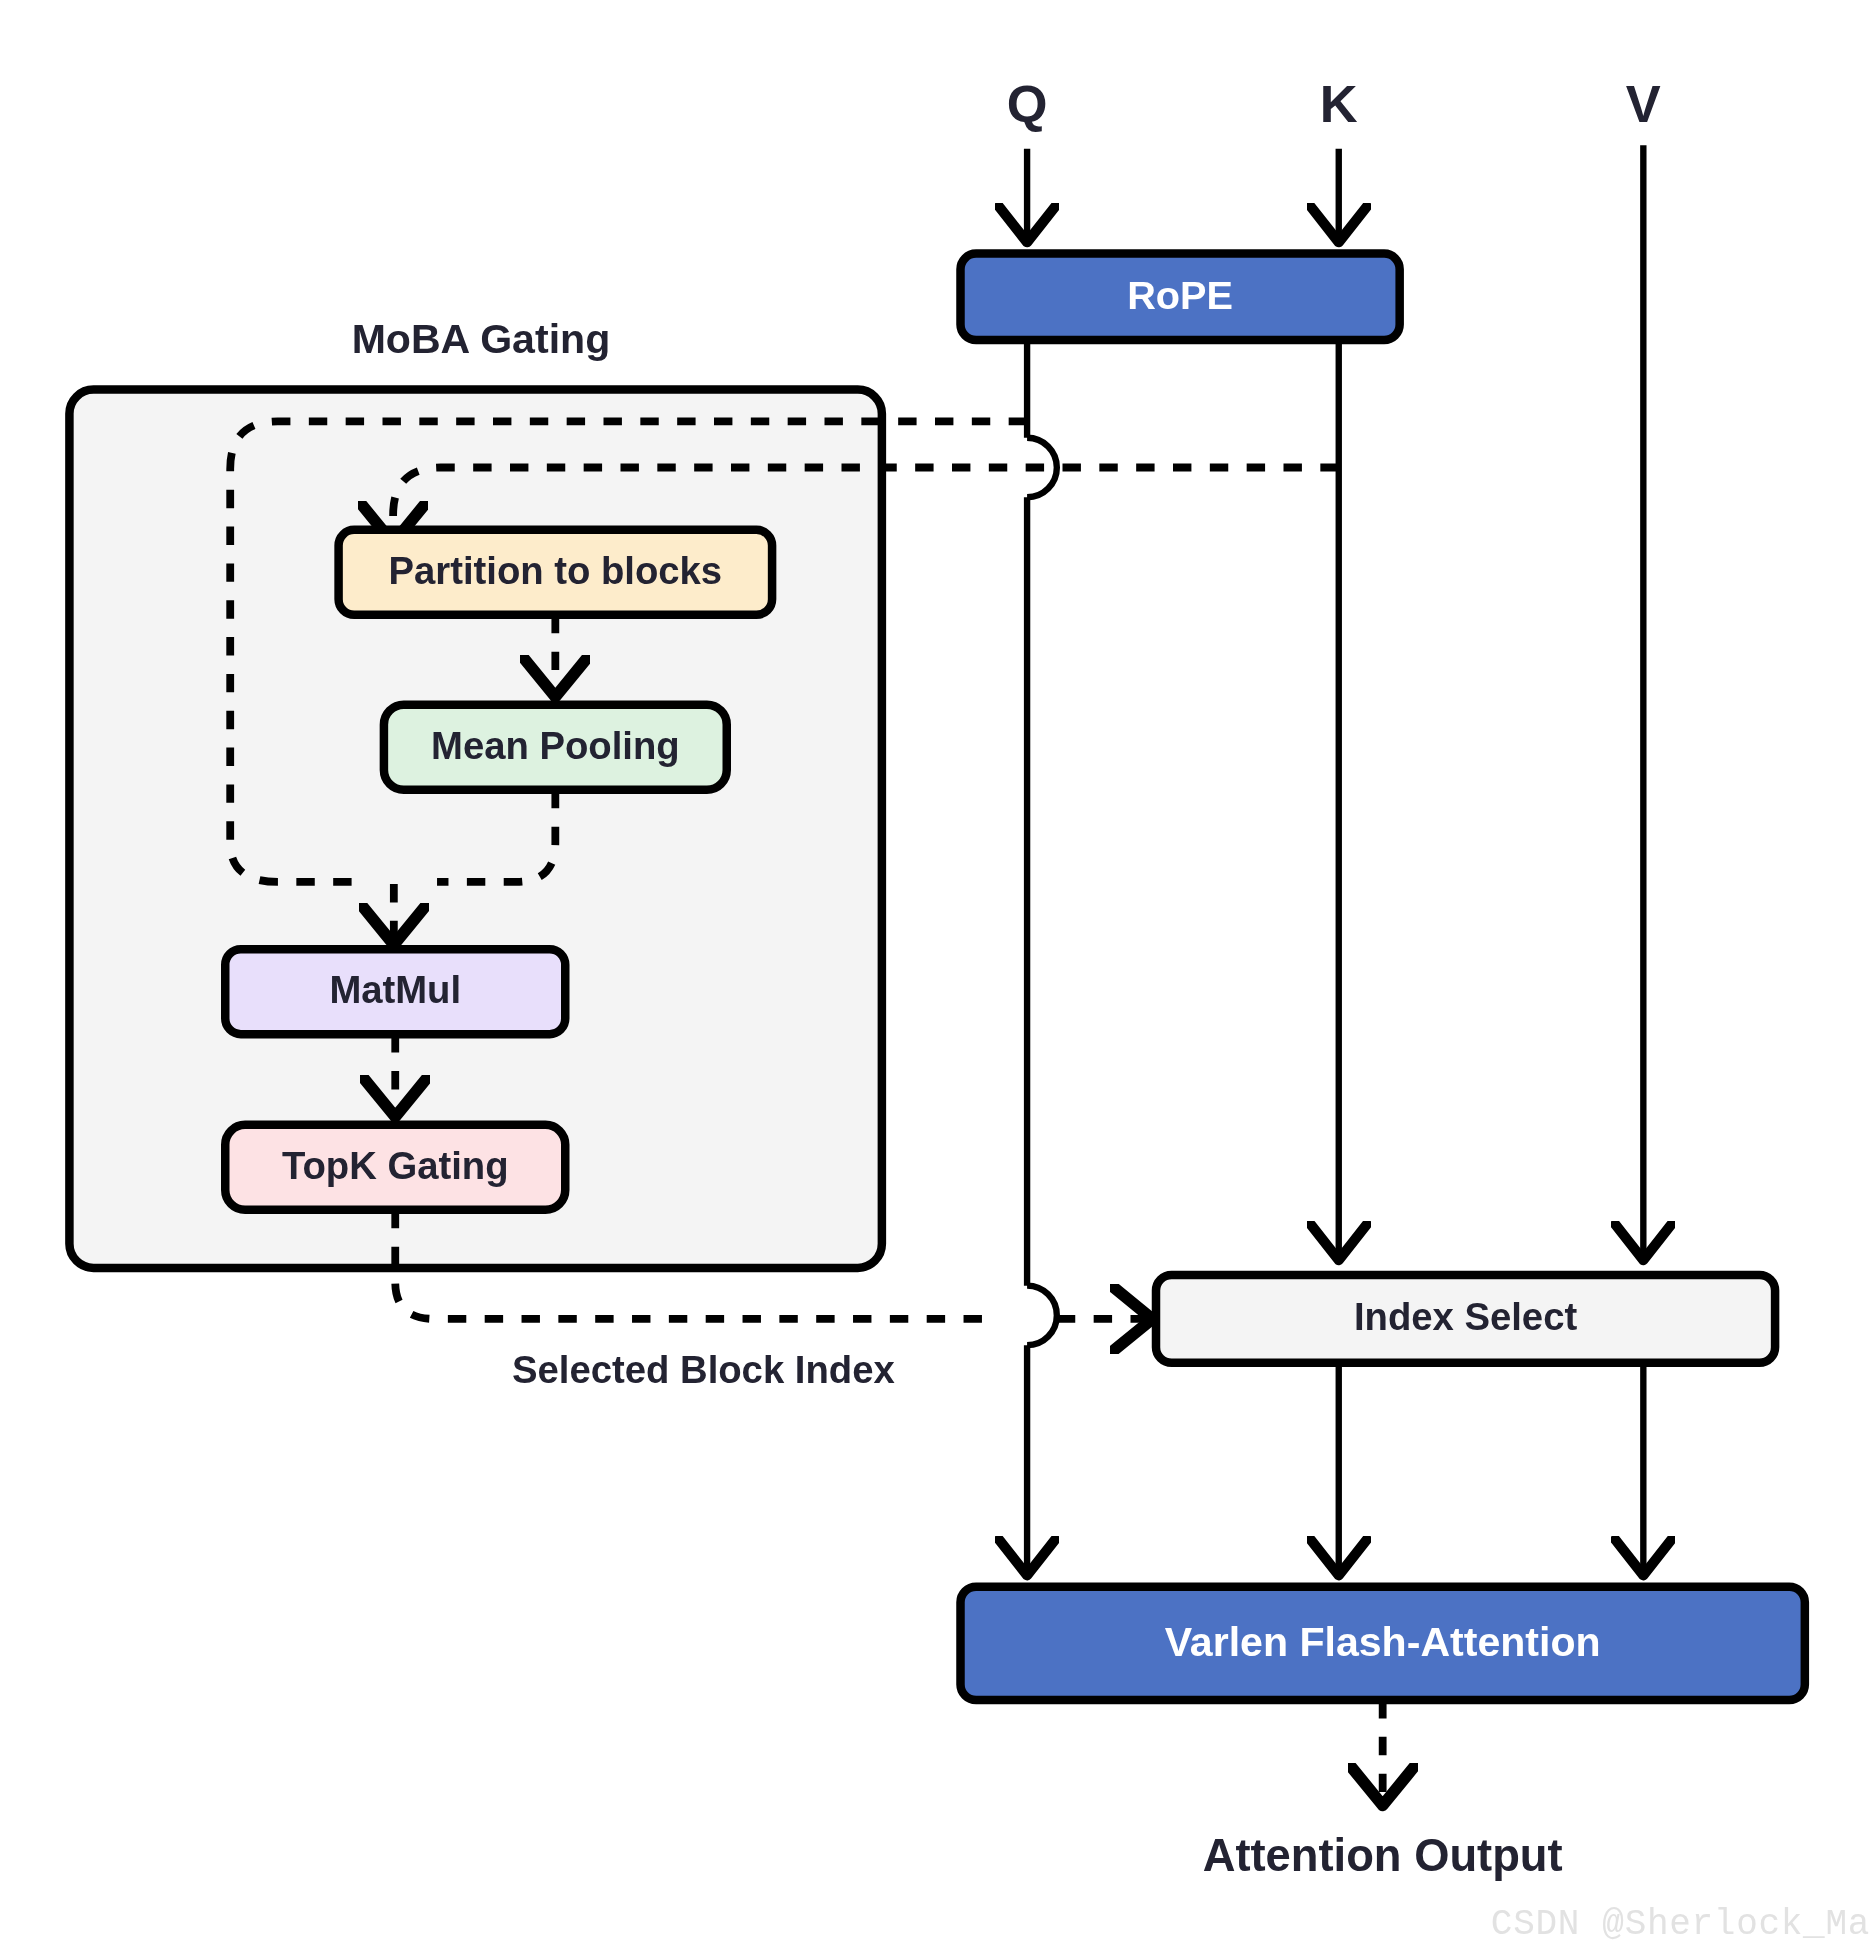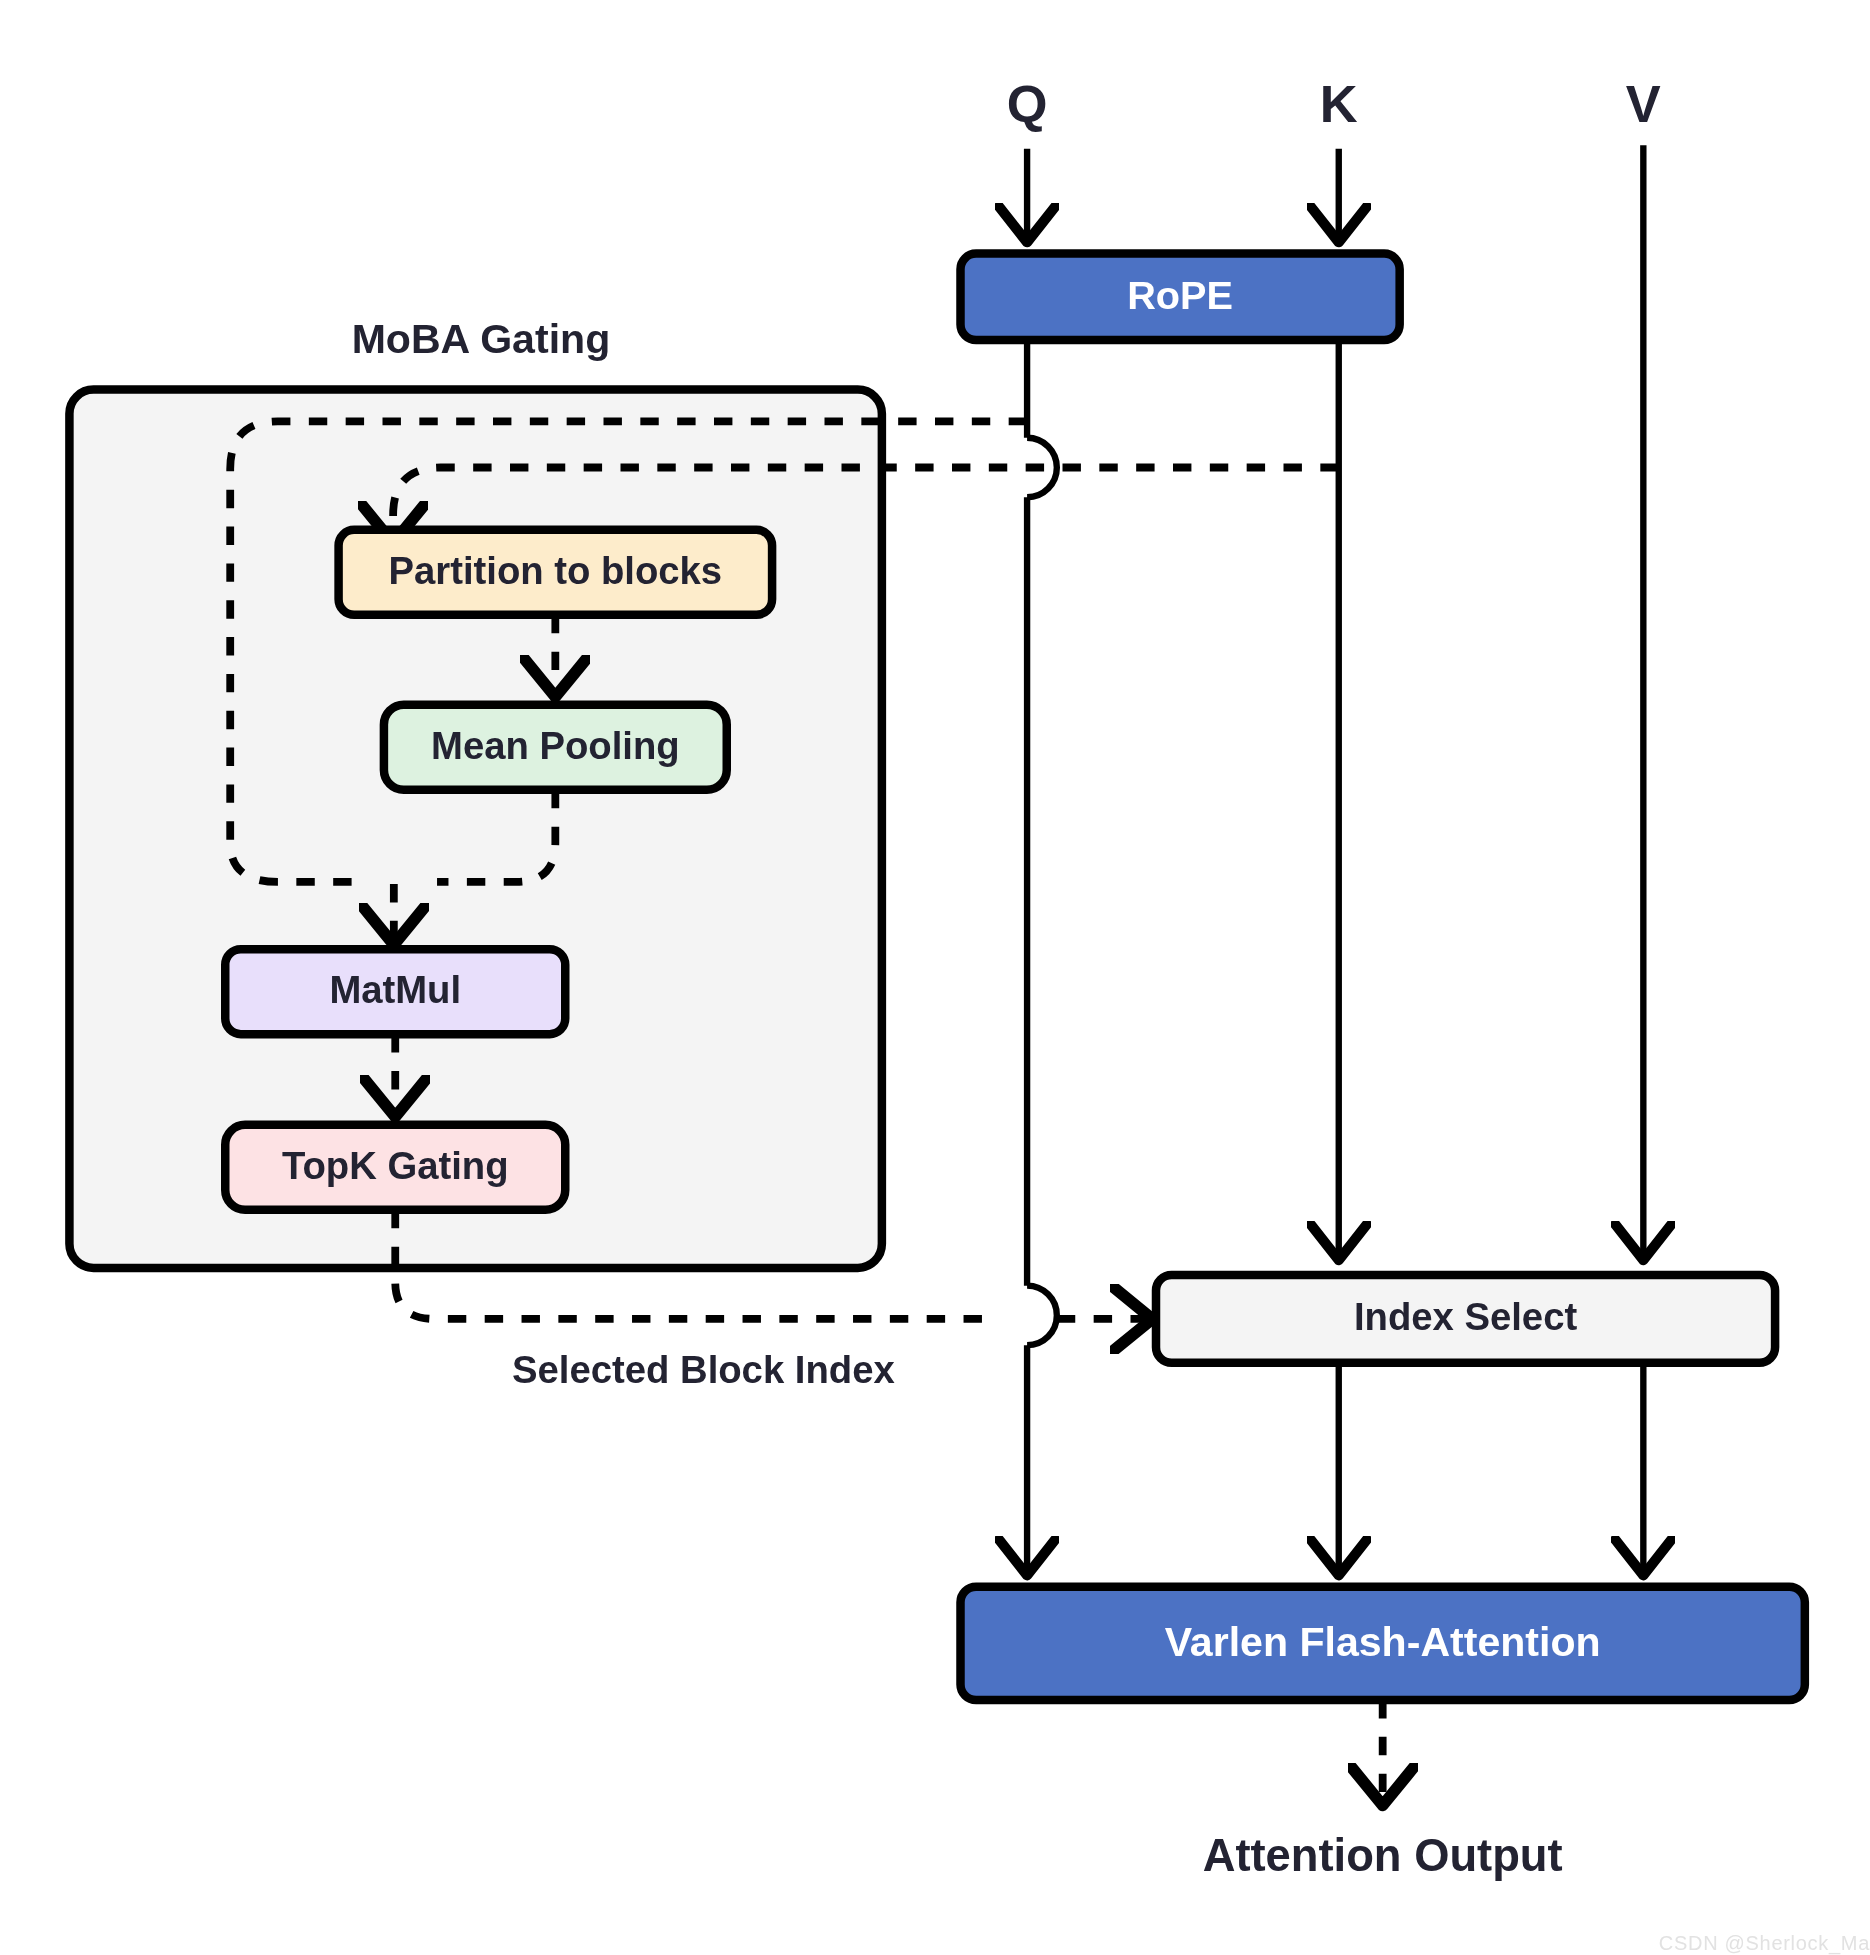--- a/index.html
+++ b/index.html
@@ -64,23 +64,23 @@
   .group-title {
     font-family: "Liberation Sans", sans-serif;
     font-weight: bold;
     fill: #232332;
     text-anchor: middle;
     dominant-baseline: middle;
   }
   .watermark {
     position: absolute;
     right: 0px;
-    bottom: 0;
-    font-family: Liberation Sans, sans-serif;
-    font-size: 20px;
+    bottom: 10px;
+    font-family: Liberation Mono, monospace;
+    font-size: 36px;
     color: #e2e2e2;
     letter-spacing: 0.7px;
     white-space: nowrap;
     user-select: none;
   }
 </style>
 </head>
 <body>
 
 <div id="diagram-root">

